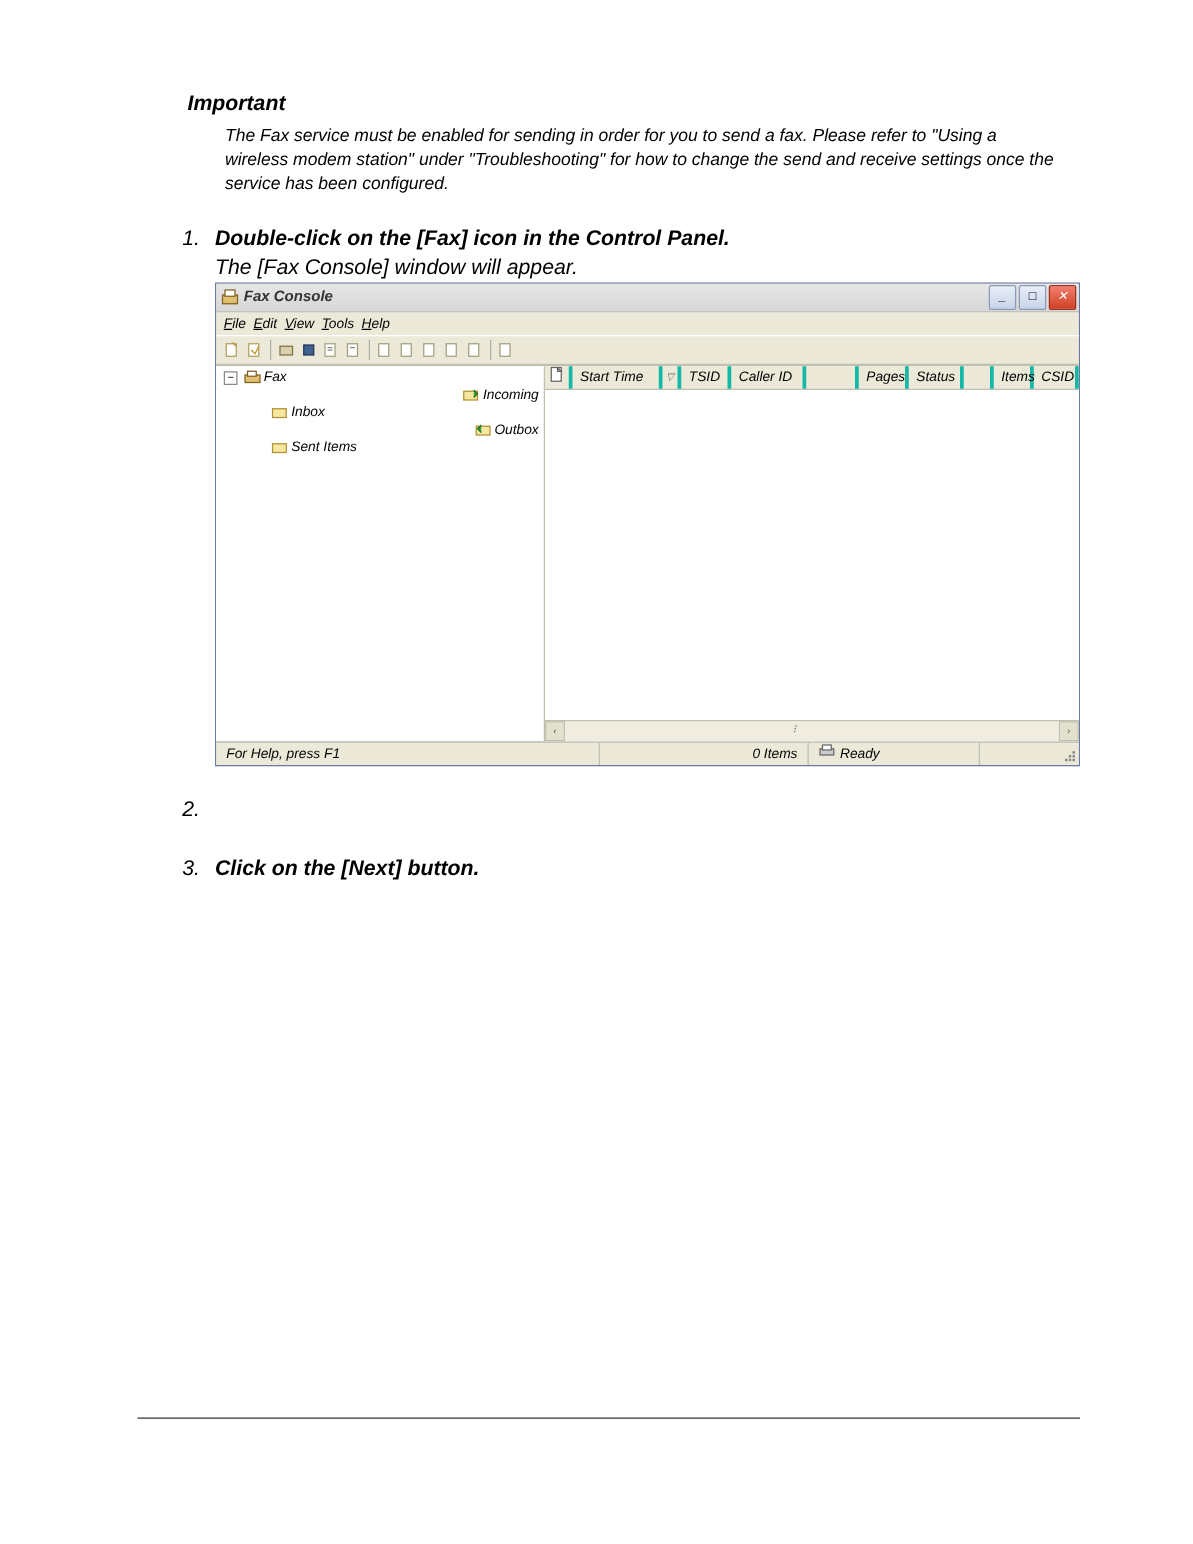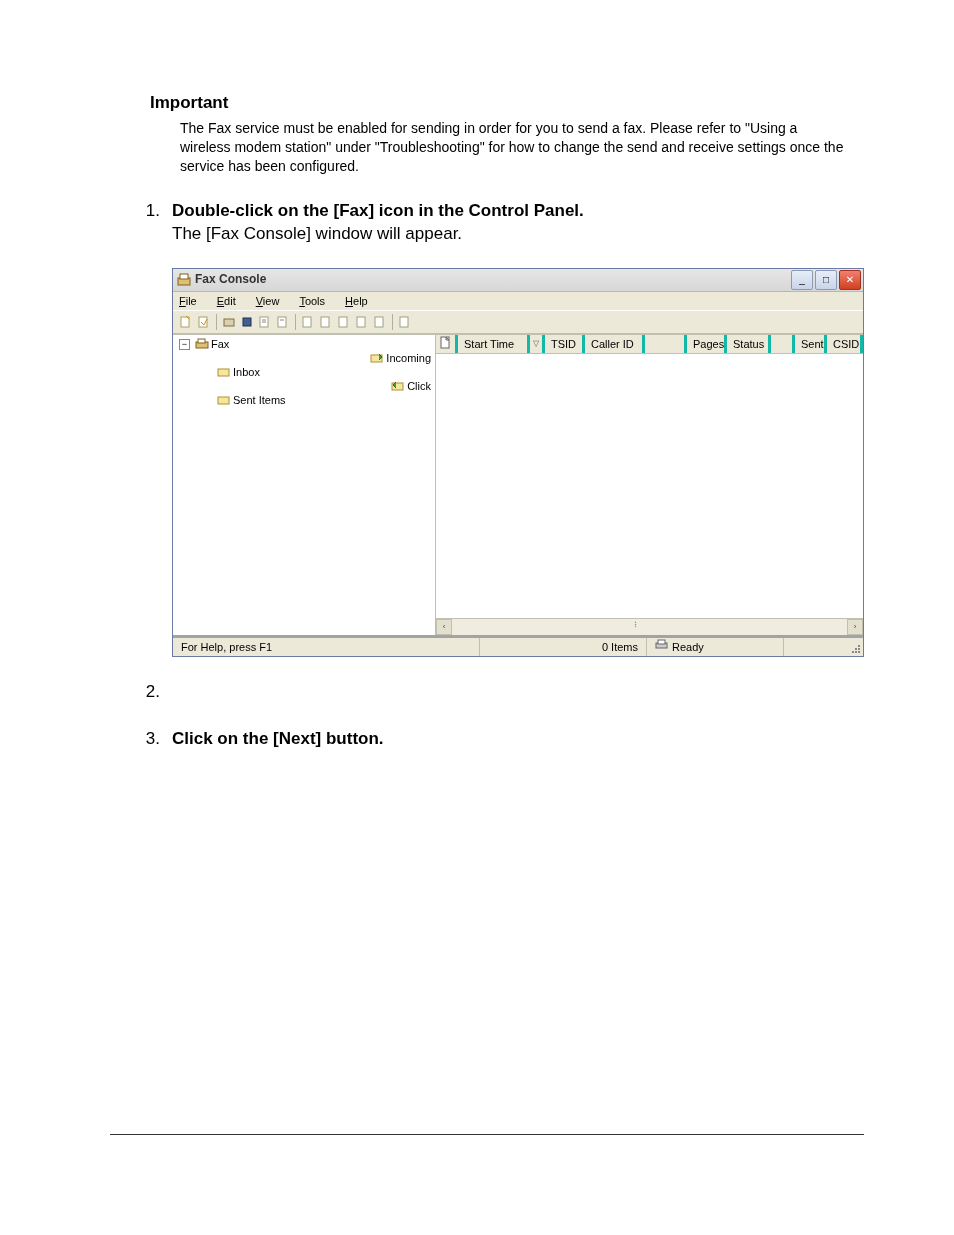--- a/index.html
+++ b/index.html
@@ -6,22 +6,23 @@
     margin: 0;
     padding: 0;
     font-family: Arial, Helvetica, sans-serif;
     background: #fff;
     color: #000;
   }
   .page {
     width: 954px;
     min-height: 1235px;
     box-sizing: border-box;
-    padding: 93px 110px 80px 130px;
+    padding: 73px 110px 80px 130px;
     position: relative;
+    font-style: italic;
   }
   .important-block {
     margin-left: 20px;
     margin-bottom: 24px;
   }
   .important-heading {
     font-weight: bold;
     font-size: 17px;
     margin-bottom: 6px;
   }
@@ -52,21 +53,20 @@
     width: 30px;
     text-align: right;
   }
   .step-bold {
     font-weight: bold;
   }
   .step-body {
     font-weight: normal;
   }
   .screenshot-wrap {
-    margin-top: 22px;
     margin-bottom: 22px;
   }
 
   
   .fax-window {
     width: 690px;
     border: 1px solid #6b7aa5;
     background: #ece9d8;
     font-family: Tahoma, Arial, sans-serif;
     font-size: 11px;
@@ -107,21 +107,21 @@
     line-height: 1;
   }
   .win-btn.close {
     background: linear-gradient(#f08070, #d04020);
     color: #fff;
     border-color: #a03020;
   }
 
   .menubar {
     display: flex;
-    gap: 20px;
+    gap: 6px;
     padding: 2px 6px;
     background: #ece9d8;
   }
   .menubar span {
     cursor: default;
   }
   .menubar .ul { text-decoration: underline; }
 
   .toolbar {
     display: flex;
@@ -244,21 +244,21 @@
     left: 46%;
     top: 2px;
     font-size: 8px;
     color: #888;
   }
 
   .statusbar {
     display: flex;
     height: 18px;
     background: #ece9d8;
-    border-top: 3px solid #a3a3a3;
+    border-top: 1px solid #a3a3a3;
     font-size: 11px;
   }
   .status-cell {
     border-right: 1px solid #c0c0b0;
     padding: 0 8px;
     display: flex;
     align-items: center;
     gap: 4px;
   }
   .sc-help   { width: 290px; }
@@ -422,21 +422,21 @@
                 <span class="folder-icon"><svg width="14" height="12">
                       <rect x="1" y="3" width="11" height="7" fill="#f6e7a0" stroke="#b09030"></rect>
                     </svg></span>
                 <span>Inbox</span>
               </div>
               <div class="tree-item tree-indent2">
                 <span class="folder-icon"><svg width="14" height="12">
                       <rect x="1" y="3" width="11" height="7" fill="#f6e7a0" stroke="#b09030"></rect>
                       <path d="M5 2 l-3 3 l3 3" fill="#40a040" stroke="#207020"></path>
                     </svg></span>
-                <span>Click</span>
+                <span>Outbox</span>
               </div>
               <div class="tree-item tree-indent3">
                 <span class="folder-icon"><svg width="14" height="12">
                       <rect x="1" y="3" width="11" height="7" fill="#f6e7a0" stroke="#b09030"></rect>
                     </svg></span>
                 <span>Sent Items</span>
               </div>
             </div>
 
             <div class="list-pane">
@@ -448,21 +448,21 @@
                       </svg></span>
                 </div>
                 <div class="col col-start">Start Time</div>
                 <div class="col col-sort">▽</div>
                 <div class="col col-tsid">TSID</div>
                 <div class="col col-caller">Caller ID</div>
                 <div class="col col-gap"></div>
                 <div class="col col-pages">Pages</div>
                 <div class="col col-status">Status</div>
                 <div class="col col-gap2"></div>
-                <div class="col col-size">Sent</div>
+                <div class="col col-size">Items</div>
                 <div class="col col-csid">CSID</div>
               </div>
               <div class="list-body"></div>
               <div class="hscroll-row">
                 <div class="hscroll-btn">
                     <span>‹</span>
                   </div>
                 <div class="hscroll-track">
                   <span class="hscroll-thumb-mark">⠇</span>
                 </div>

